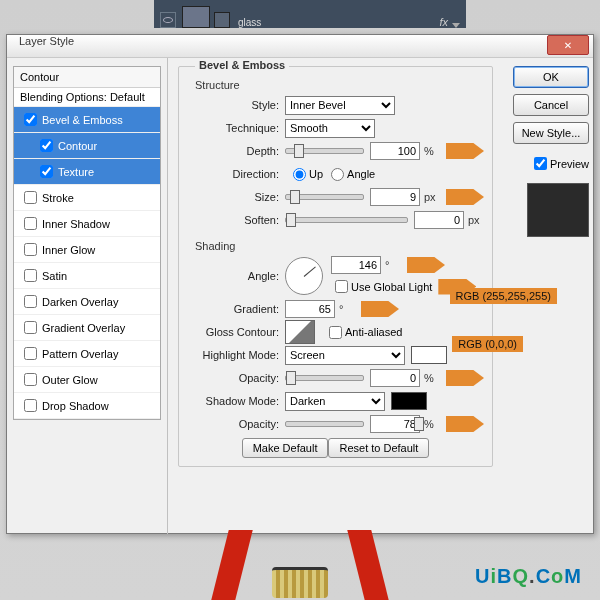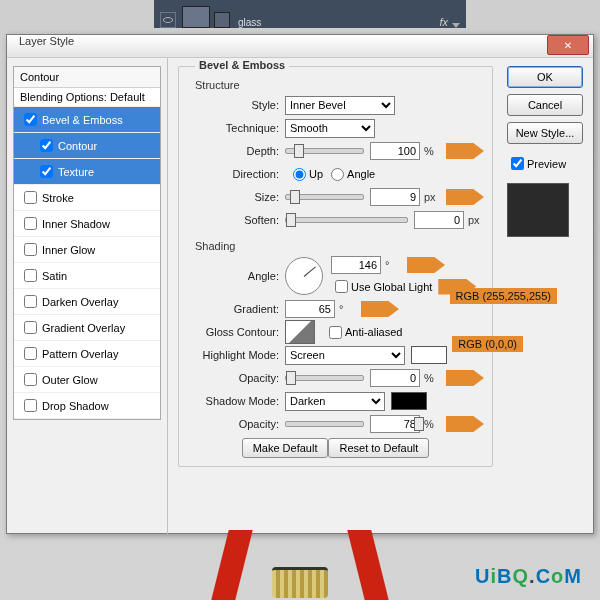--- a/index.html
+++ b/index.html
@@ -33,21 +33,21 @@
 .knob{position:absolute;top:-5px;width:8px;height:12px;background:#eaeaea;border:1px solid #666}
 .numbox{width:42px;height:16px;border:1px solid #888;background:#fff;text-align:right;padding:0 3px;font-size:11px}
 .unit{margin-left:4px;color:#333;width:16px}
 .arrow{width:38px;height:16px;background:#e48a2f;clip-path:polygon(0 0,72% 0,100% 50%,72% 100%,0 100%);margin-left:6px}
 .radio{margin:0 3px 0 8px}
 .anglewrap{width:36px;height:36px;border:1px solid #888;border-radius:50%;background:#fff;position:relative;margin-right:8px}
 .angleline{position:absolute;left:50%;top:50%;width:15px;height:1px;background:#444;transform-origin:left center;transform:rotate(-40deg)}
 .gloss{width:28px;height:22px;border:1px solid #666;background:linear-gradient(135deg,#fff 48%,#777 52%)}
 .swatch{width:34px;height:16px;border:1px solid #555}
 .callout{position:absolute;background:#e48a2f;color:#111;font-size:11px;padding:2px 6px;white-space:nowrap}
-.right{width:82px;padding:8px 4px;display:flex;flex-direction:column;gap:6px;align-items:flex-start}
+.right{width:82px;padding:8px 4px;display:flex;flex-direction:column;gap:6px;align-items:flex-end}
 .btn{width:74px;height:20px;border:1px solid #707070;border-radius:3px;background:linear-gradient(#fefefe,#e2e2e2);font-size:11px;display:flex;align-items:center;justify-content:center;cursor:pointer}
 .btn.ok{border:1px solid #2a64b4;box-shadow:0 0 0 1px #7fb4ef inset}
 .prevrow{display:flex;align-items:center;margin-top:4px;font-size:11px}
 .prevbox{width:60px;height:52px;background:#2a2a2a;border:1px solid #555;margin-top:4px}
 .defrow{display:flex;justify-content:center;margin-top:4px}
 .defbtn{height:20px;padding:0 10px;border:1px solid #8d8d8d;border-radius:3px;background:linear-gradient(#fefefe,#e2e2e2);font-size:11px}
 .rocket{position:absolute;left:210px;bottom:0;width:180px;height:74px}
 .leg{position:absolute;bottom:0;width:24px;height:70px;background:#c21;transform:skewX(-14deg)}
 .leg.r{right:10px;transform:skewX(14deg)}
 .engine{position:absolute;left:62px;bottom:2px;width:56px;height:28px;background:repeating-linear-gradient(90deg,#d9c97a 0 4px,#b89a3e 4px 8px);border-radius:4px;border-top:3px solid #333}

